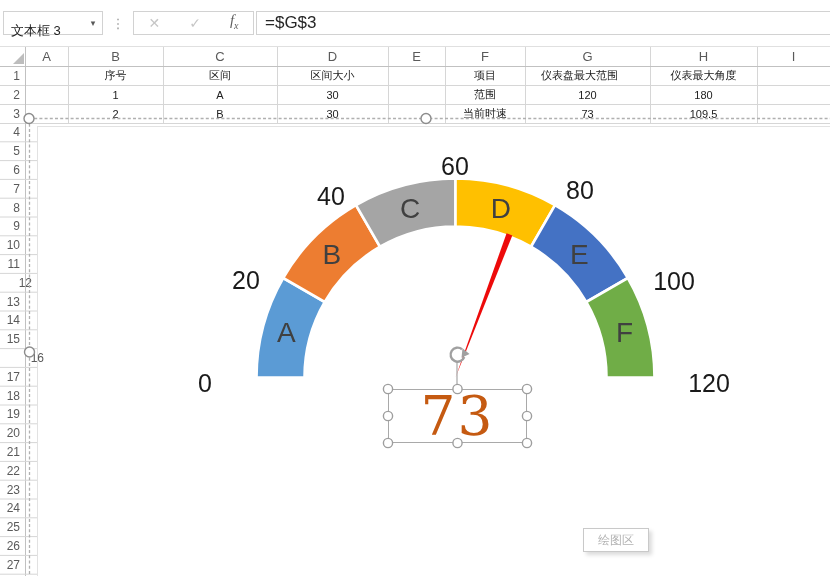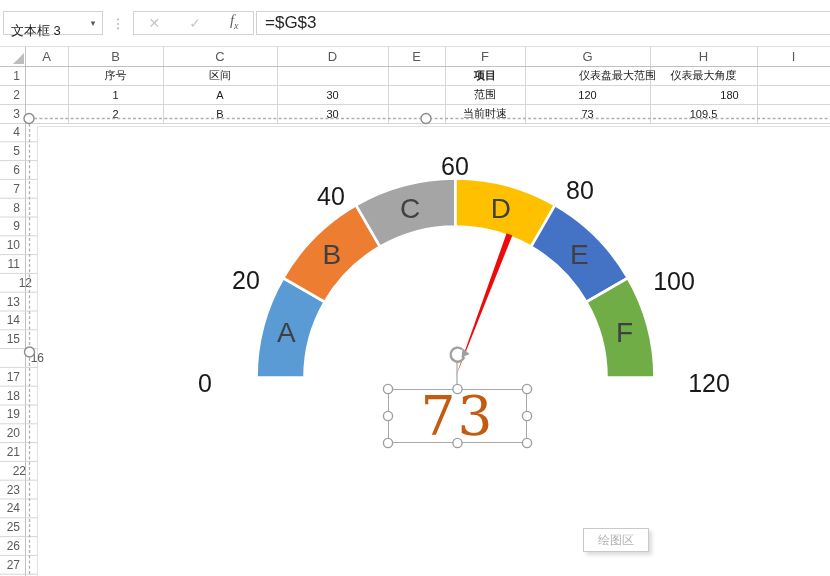--- a/index.html
+++ b/index.html
@@ -145,37 +145,38 @@
       <div class="rowhdr" style="left: 0px; top: 273.4px; width: 25px; height: 18.8px; padding-left: 32px;">12</div>
       <div class="rowhdr" style="left: 0px; top: 292.2px; width: 25px; height: 18.8px;">13</div>
       <div class="rowhdr" style="left: 0px; top: 311px; width: 25px; height: 18.8px; padding-left: 8px;">14</div>
       <div class="rowhdr" style="left: 0px; top: 329.8px; width: 25px; height: 18.8px;">15</div>
       <div class="rowhdr" style="left: 0px; top: 348.6px; width: 25px; height: 18.8px; padding-left: 44px;">16</div>
       <div class="rowhdr" style="left: 0px; top: 367.4px; width: 25px; height: 18.8px;">17</div>
       <div class="rowhdr" style="left: 0px; top: 386.2px; width: 25px; height: 18.8px;">18</div>
       <div class="rowhdr" style="left: 0px; top: 405px; width: 25px; height: 18.8px;">19</div>
       <div class="rowhdr" style="left: 0px; top: 423.8px; width: 25px; height: 18.8px;">20</div>
       <div class="rowhdr" style="left: 0px; top: 442.6px; width: 25px; height: 18.8px;">21</div>
-      <div class="rowhdr" style="left: 0px; top: 461.4px; width: 25px; height: 18.8px; margin-left: 6px;">22</div>
+      <div class="rowhdr" style="left: 0px; top: 461.4px; width: 25px; height: 18.8px;">22</div>
       <div class="rowhdr" style="left: 0px; top: 480.2px; width: 25px; height: 18.8px;">23</div>
       <div class="rowhdr" style="left: 0px; top: 499px; width: 25px; height: 18.8px;">24</div>
       <div class="rowhdr" style="left: 0px; top: 517.8px; width: 25px; height: 18.8px;">25</div>
       <div class="rowhdr" style="left: 0px; top: 536.6px; width: 25px; height: 18.8px;">26</div>
       <div class="rowhdr" style="left: 0px; top: 555.4px; width: 25px; height: 18.8px;">27</div>
       <div class="cell" style="left: 68px; top: 66px; width: 95px; height: 19px;">序号</div>
       <div class="cell" style="left: 163px; top: 66px; width: 114px; height: 19px;">区间</div>
-      <div class="cell" style="left: 445px; top: 66px; width: 80px; height: 19px; font-weight: bold;">项目</div>
-      <div class="cell" style="left: 555px; top: 66px; width: 125px; height: 19px;">仪表盘最大范围</div>
+      <div class="cell" style="left: 277px; top: 66px; width: 111px; height: 19px;">区间大小</div>
+      <div class="cell" style="left: 445px; top: 66px; width: 80px; height: 19px;">项目</div>
+      <div class="cell" style="left: 517px; top: 66px; width: 125px; height: 19px;">仪表盘最大范围</div>
       <div class="cell" style="left: 650px; top: 66px; width: 107px; height: 19px;">仪表最大角度</div>
       <div class="cell" style="left: 68px; top: 85px; width: 95px; height: 19px;">1</div>
       <div class="cell" style="left: 163px; top: 85px; width: 114px; height: 19px;">A</div>
       <div class="cell" style="left: 277px; top: 85px; width: 111px; height: 19px;">30</div>
       <div class="cell" style="left: 445px; top: 85px; width: 80px; height: 19px;">范围</div>
       <div class="cell" style="left: 525px; top: 85px; width: 125px; height: 19px;">120</div>
-      <div class="cell" style="left: 650px; top: 85px; width: 107px; height: 19px; margin-left: 26px;">180</div>
+      <div class="cell" style="left: 650px; top: 85px; width: 107px; height: 19px;">180</div>
       <div class="cell" style="left: 68px; top: 104px; width: 95px; height: 19px;">2</div>
       <div class="cell" style="left: 163px; top: 104px; width: 114px; height: 19px;">B</div>
       <div class="cell" style="left: 277px; top: 104px; width: 111px; height: 19px;">30</div>
       <div class="cell" style="left: 445px; top: 104px; width: 80px; height: 19px;">当前时速</div>
       <div class="cell" style="left: 525px; top: 104px; width: 125px; height: 19px;">73</div>
       <div class="cell" style="left: 650px; top: 104px; width: 107px; height: 19px;">109.5</div>
     </div>
 
   <div id="valuebox">
     <span style="color: rgb(197, 90, 17);">73</span>

